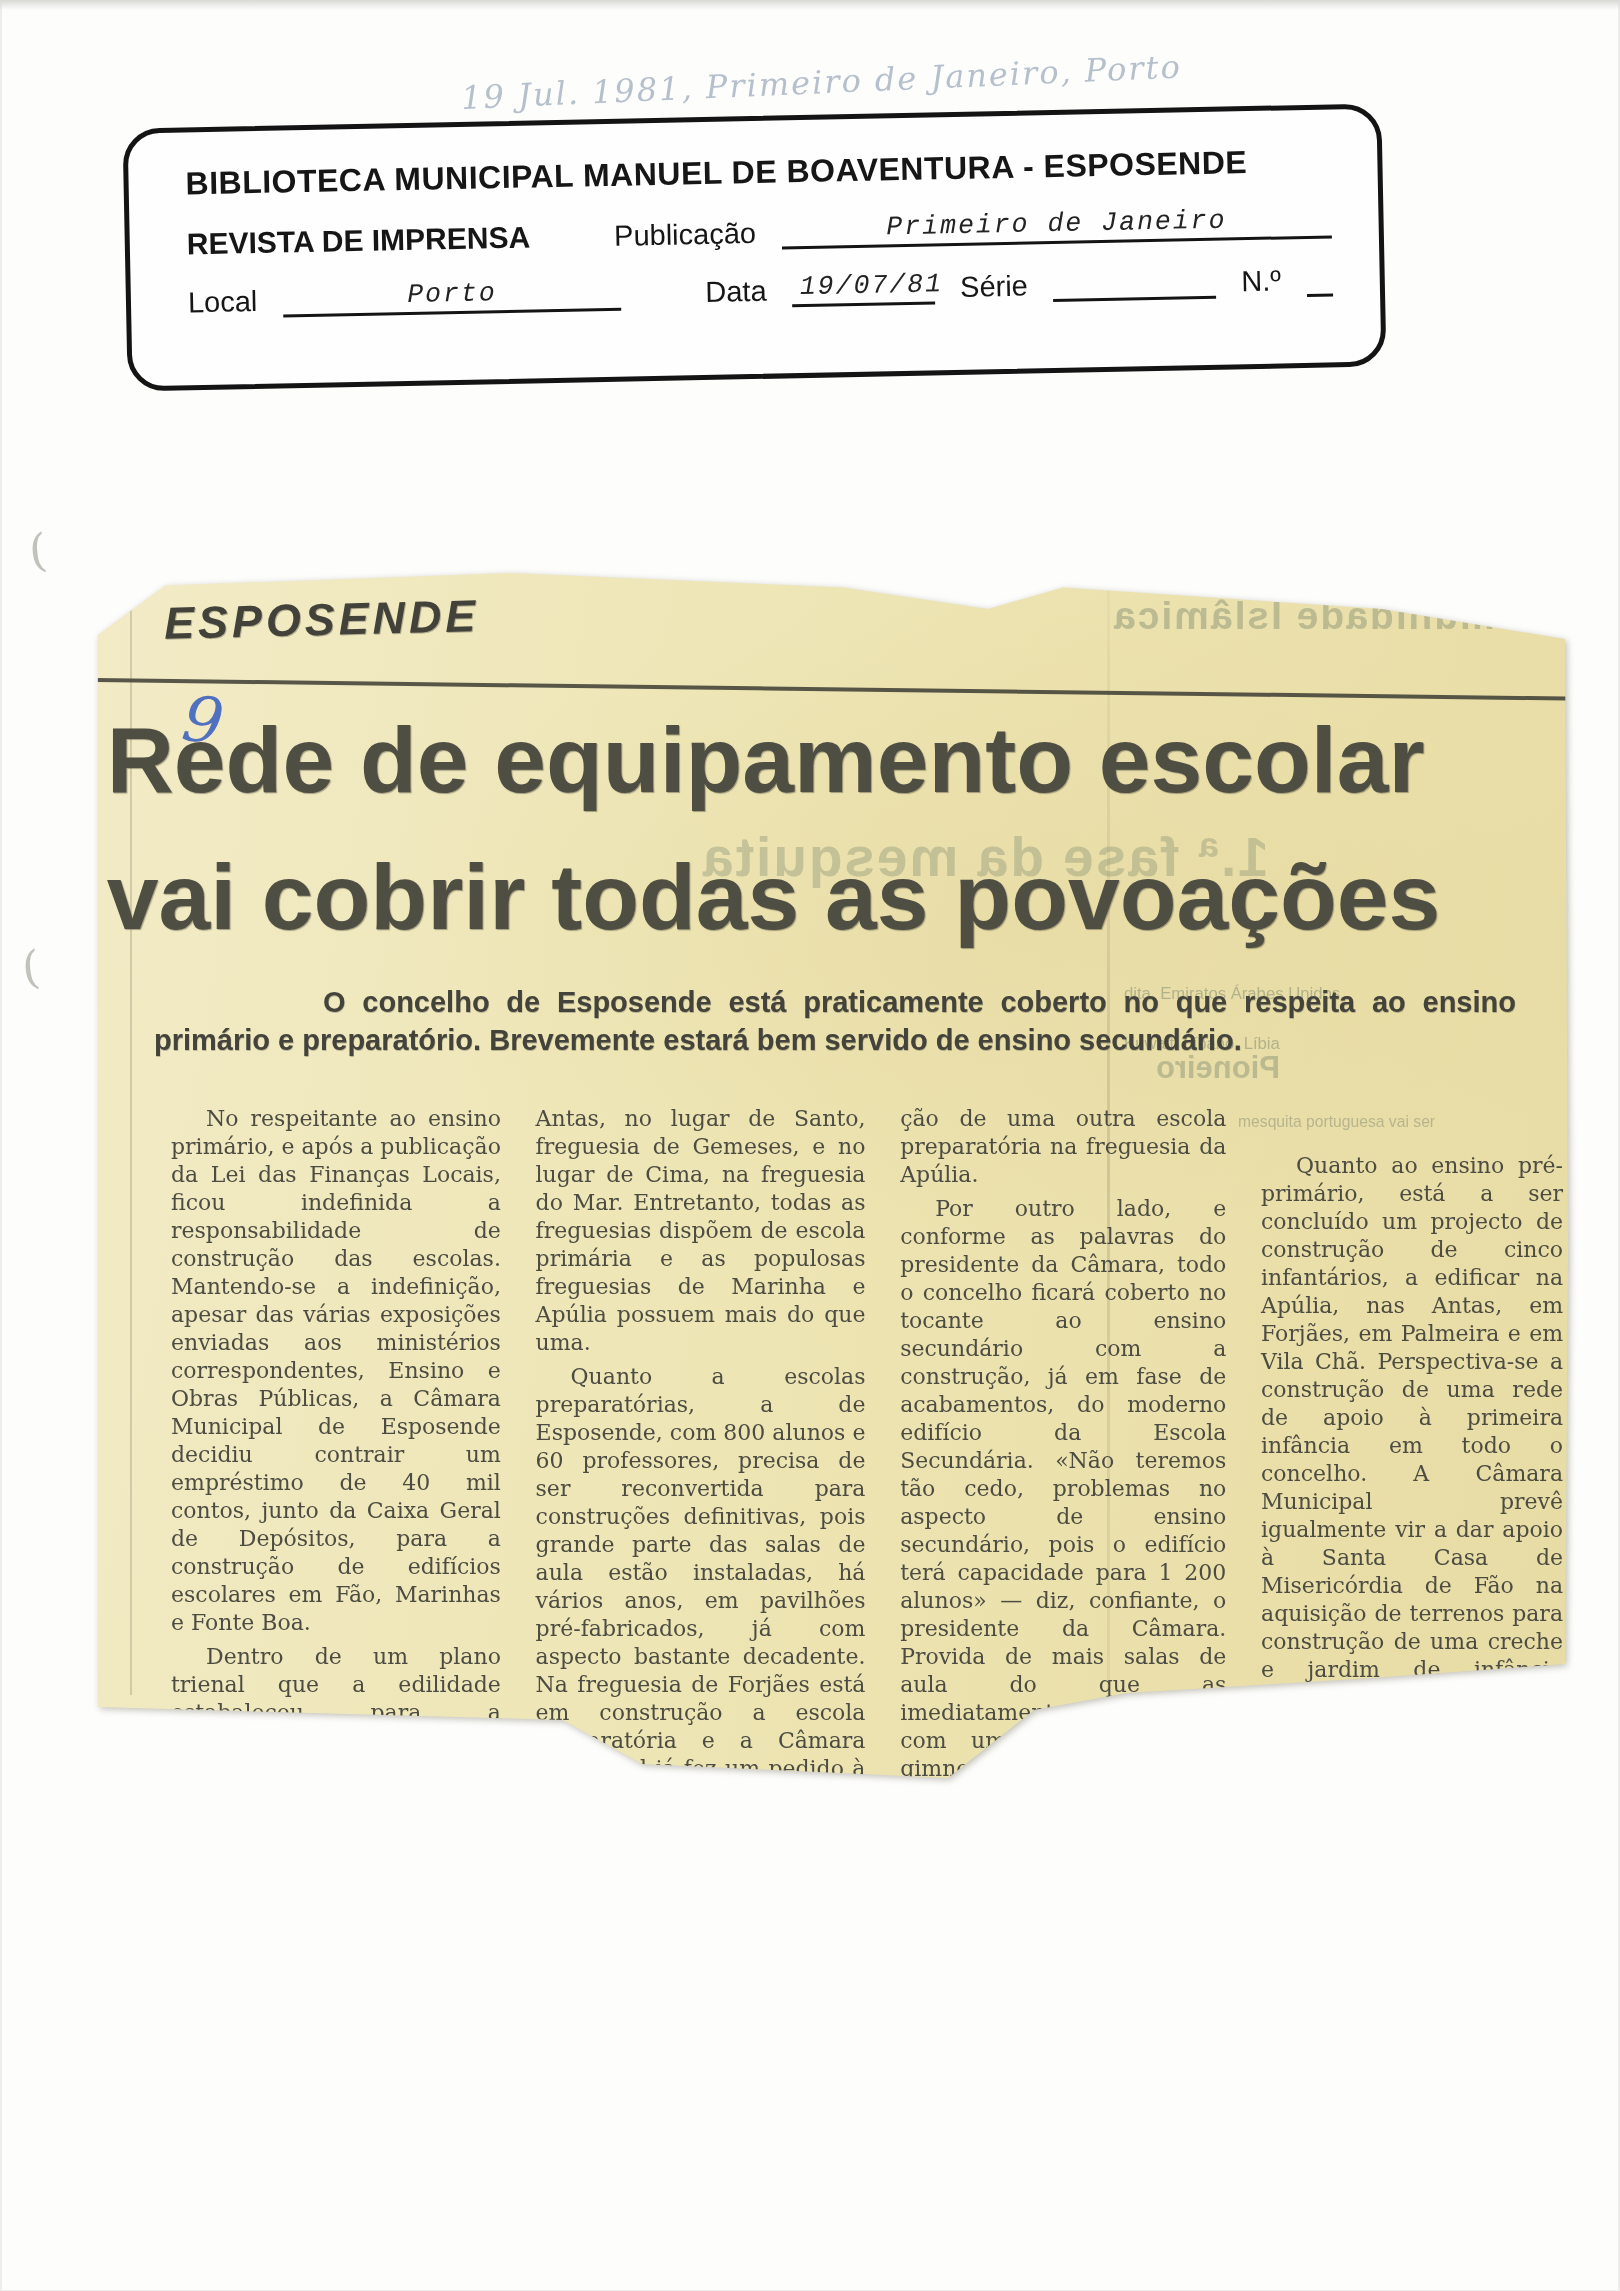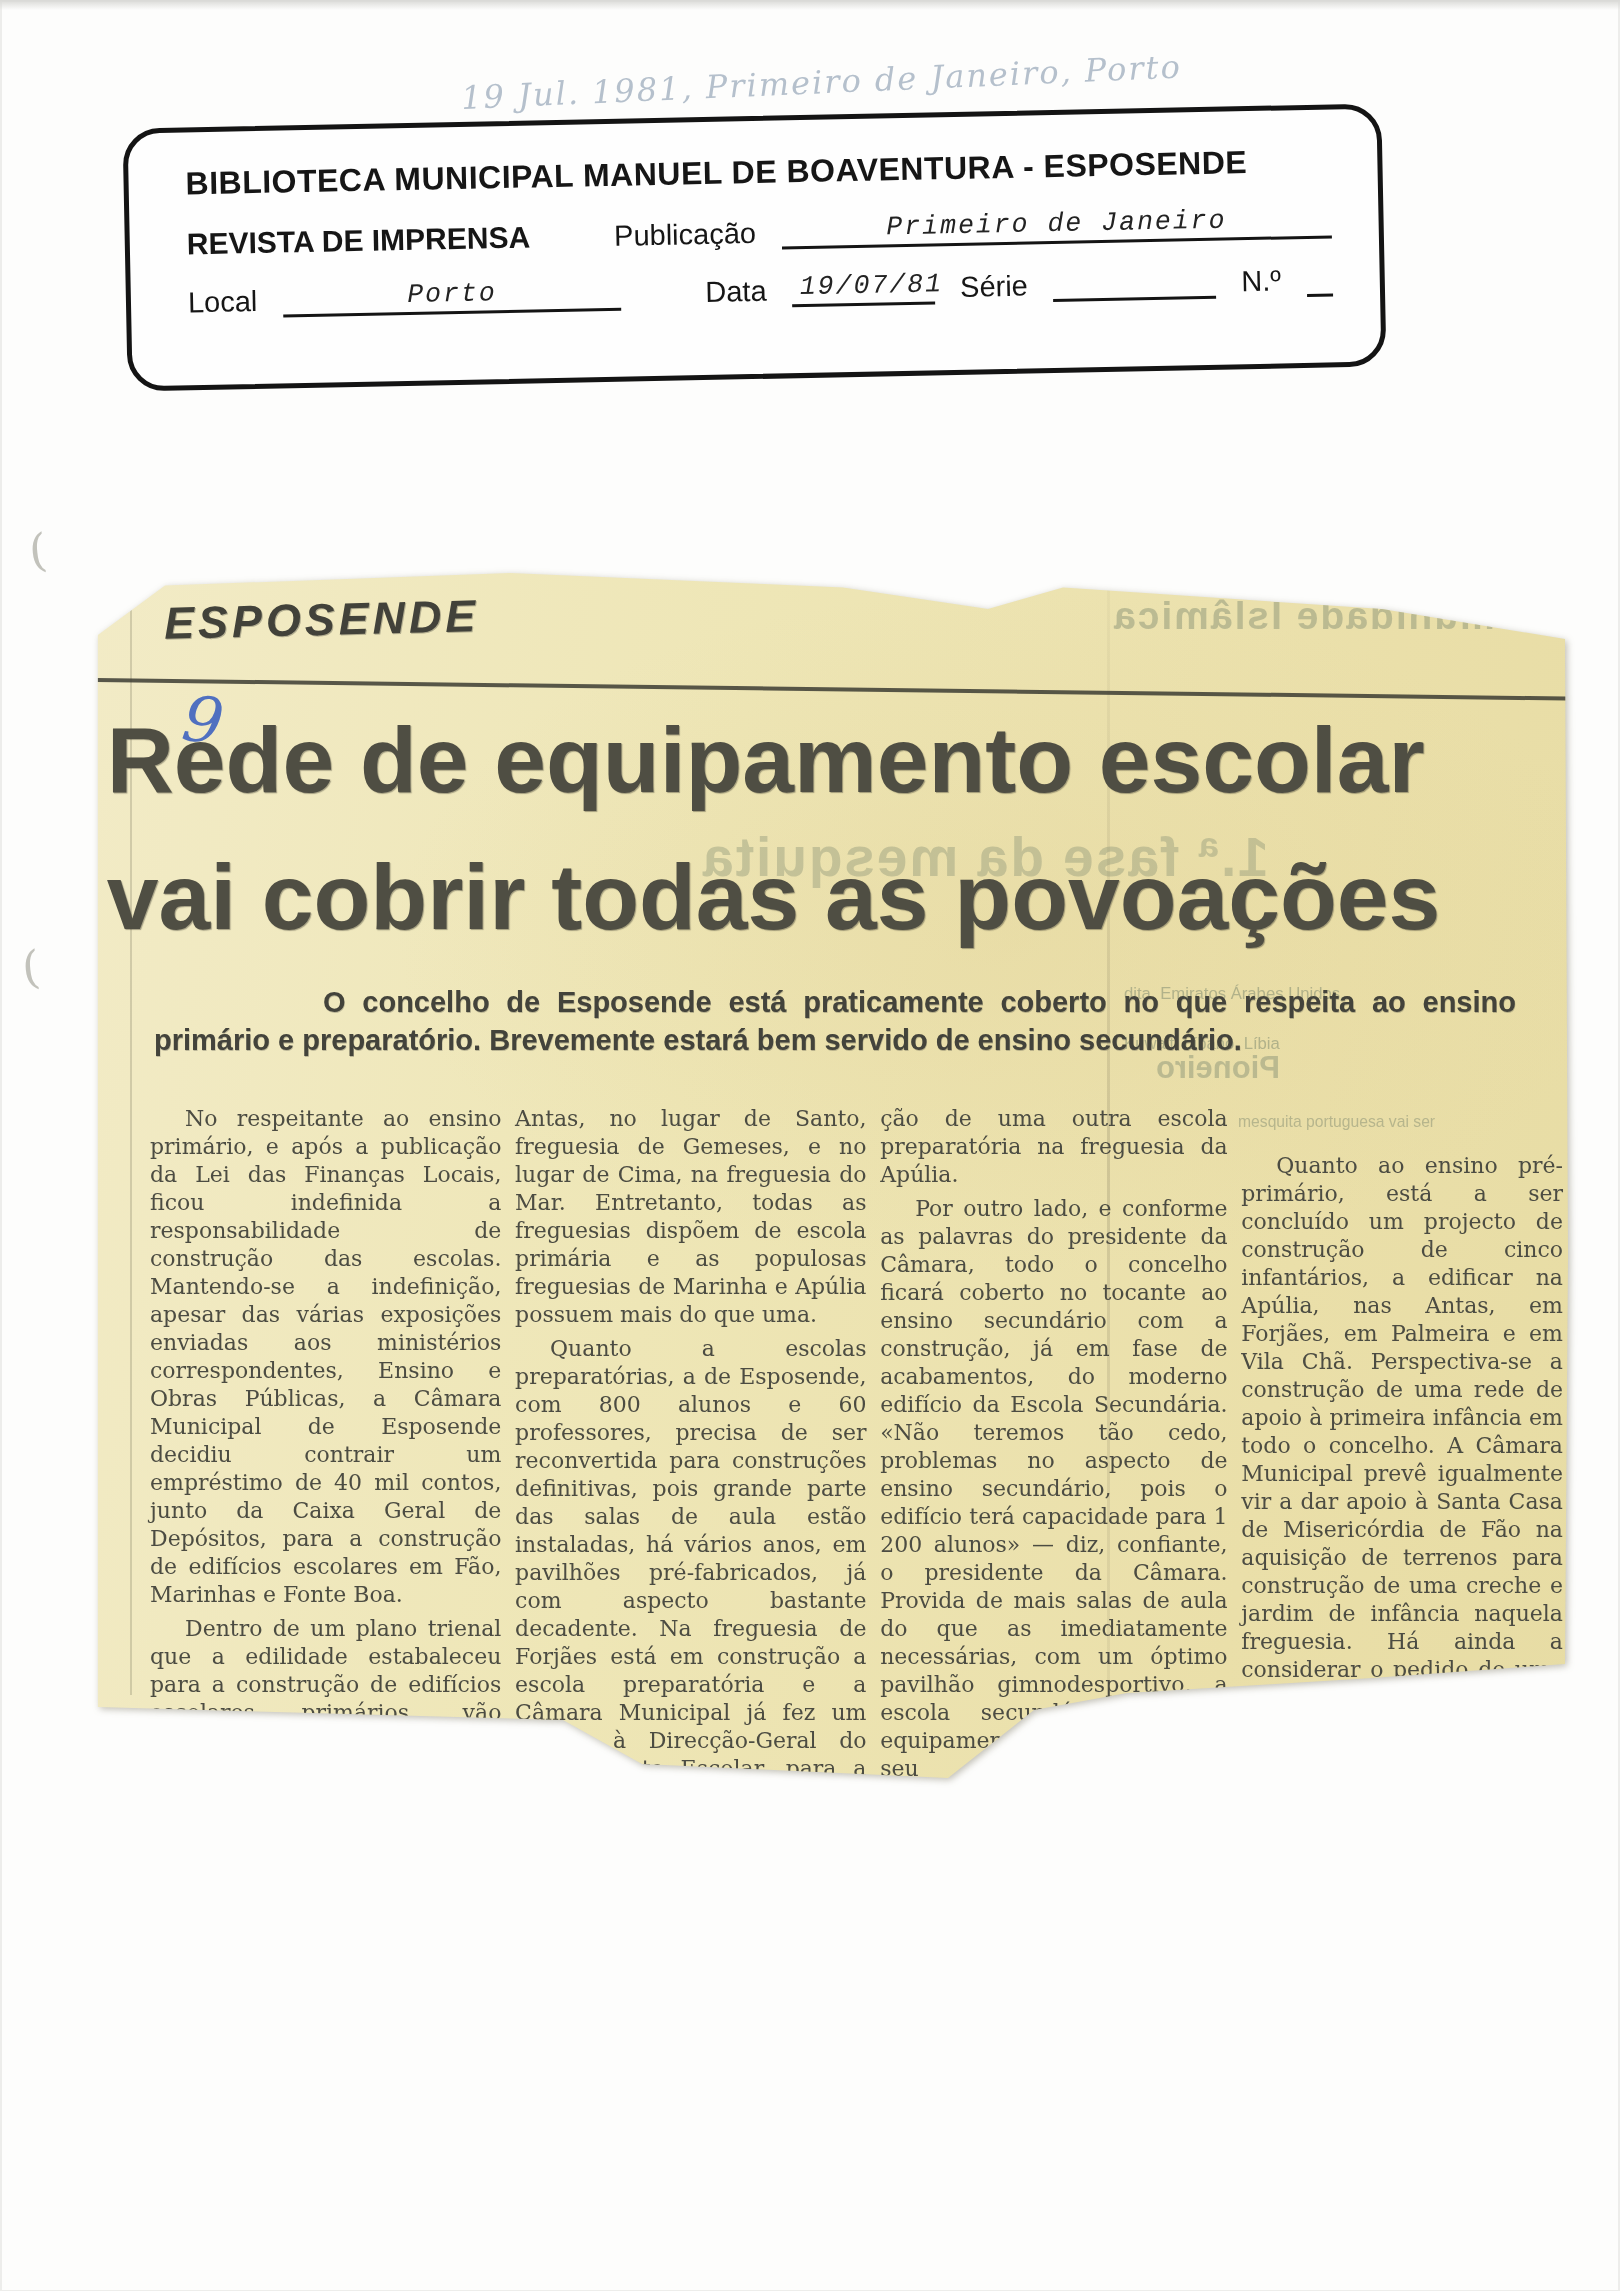--- a/index.html
+++ b/index.html
@@ -96,21 +96,21 @@
     font-weight:bold;font-size:29px;line-height:38px;color:#43433b;
     text-indent:169px;text-align:justify;
     text-shadow:0.5px 0.5px 0 rgba(67,67,59,.3);
   }
 
   .cols{
     position:absolute;left:57px;top:537px;width:1413px;
     display:flex;gap:13.7px;
   }
   .col{font-family:"DejaVu Serif",serif;font-size:22px;line-height:28px;
-    text-align:justify;color:#4c4c42;}
+    text-align:justify;color:#4c4c42;margin-left:21px;}
   .c1{width:355px;} .c2{width:355px;} .c3{width:351px;} .c4{width:325px;padding-top:47px;}
   .col p{margin:0;text-indent:35px;}
   .col p.cont{text-indent:0;}
   .col p + p{margin-top:5.9px;}
   .q-italic{}
 
   
   .ghost{position:absolute;color:rgba(148,155,124,.55);font-weight:bold;white-space:nowrap;
     filter:blur(0.6px);}
   .mirror{transform:scaleX(-1);}

